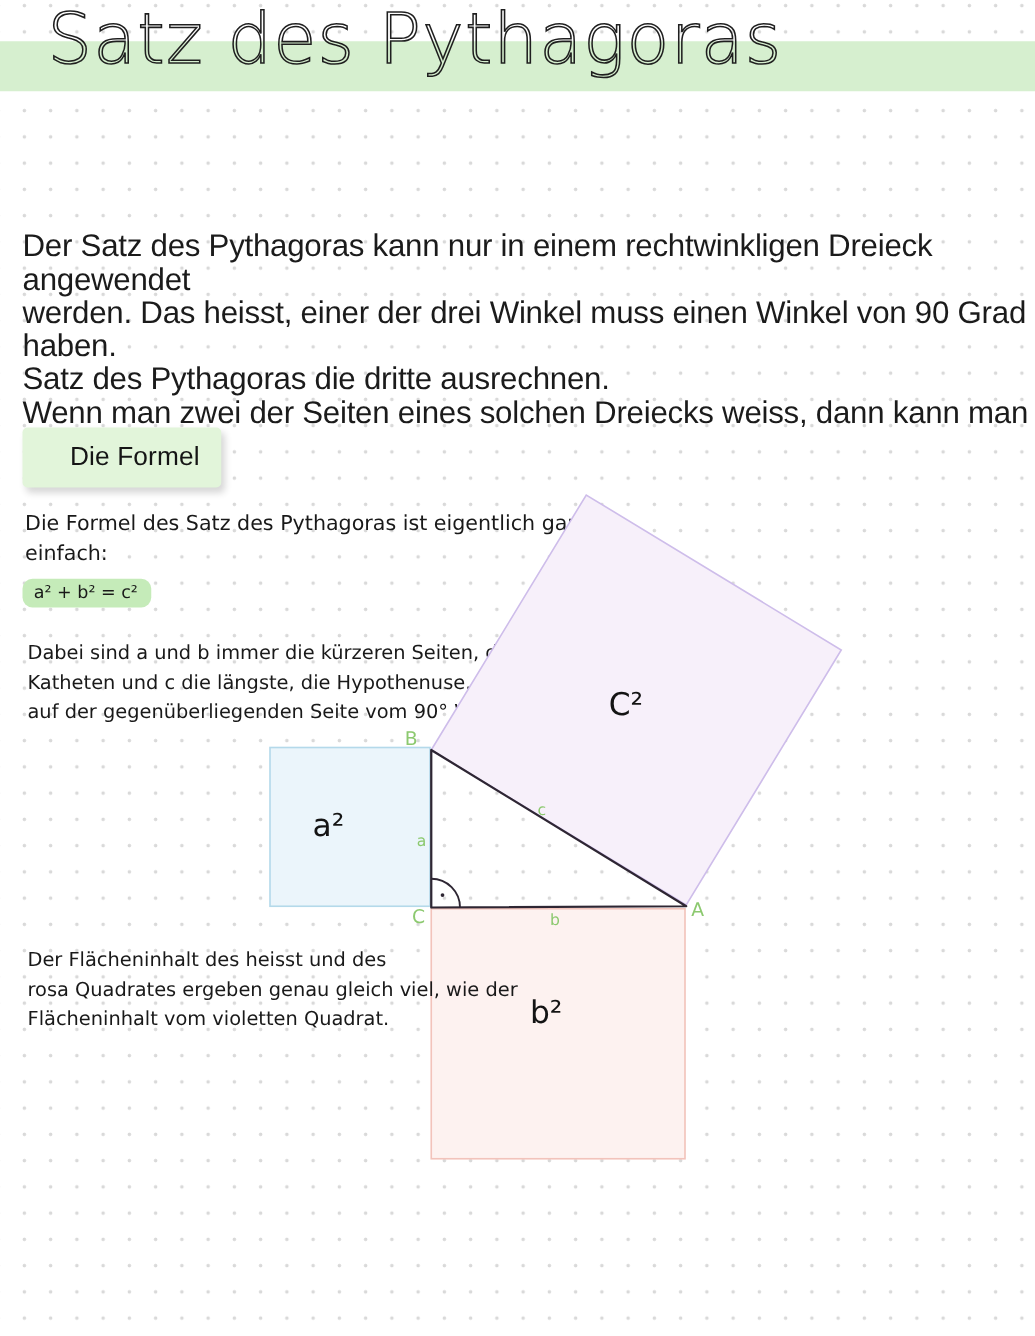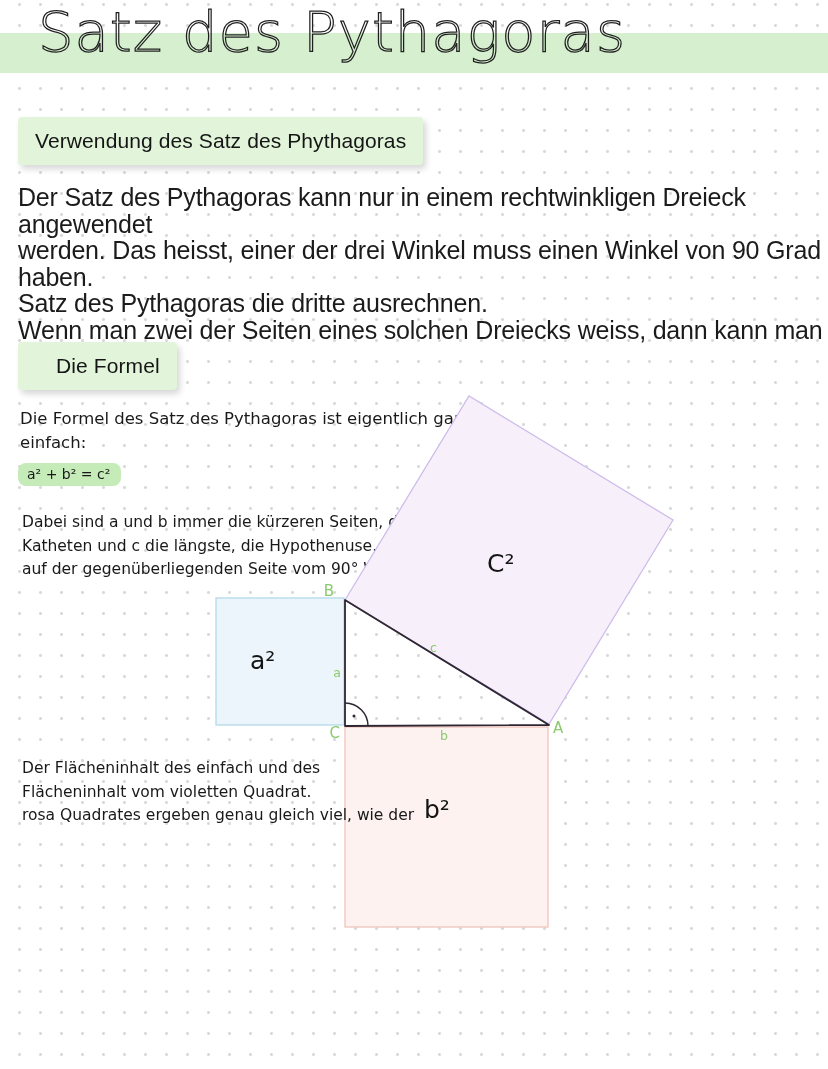--- a/index.html
+++ b/index.html
@@ -63,23 +63,20 @@
   .sd-label{font-family:"DejaVu Sans",sans-serif;font-size:12.5px;}
 </style>
 </head>
 <body>
 
 <div class="page">
 
   <div class="title-band"></div>
   <h1 class="page-title">Satz des Pythagoras</h1>
 
-  <div class="green-box usage-box">
-    <span>Verwendung des Satz des Phythagoras</span>
-  </div>
 
   <div class="body-par">
     <div>Der Satz des Pythagoras kann nur in einem rechtwinkligen Dreieck angewendet</div>
     <div>werden. Das heisst, einer der drei Winkel muss einen Winkel von 90 Grad haben.</div>
     <div>Satz des Pythagoras die dritte ausrechnen.</div>
     <div>Wenn man zwei der Seiten eines solchen Dreiecks weiss, dann kann man mithilfe des</div>
   </div>
 
   <div class="green-box formel-box">
     <span>Die Formel</span>
@@ -118,18 +115,18 @@
     <text class="vx-label" x="334" y="596" text-anchor="end" fill="#8cc96f">B</text>
     <text class="vx-label" x="340" y="738" text-anchor="end" fill="#8cc96f">C</text>
     <text class="vx-label" x="553" y="733" fill="#8cc96f">A</text>
 
     <text class="sd-label" x="341" y="677" text-anchor="end" fill="#8cc96f">a</text>
     <text class="sd-label" x="440" y="740" fill="#8cc96f">b</text>
     <text class="sd-label" x="430" y="652" fill="#8cc96f">c</text>
   </svg>
 
   <div class="hand hw-area">
-    <div>Der Flächeninhalt des einfach und des</div>
+    <div>Der Flächeninhalt des heisst und des</div>
+    <div>rosa Quadrates ergeben genau gleich viel, wie der</div>
     <div>Flächeninhalt vom violetten Quadrat.</div>
-    <div>rosa Quadrates ergeben genau gleich viel, wie der</div>
   </div>
 
 </div>
 
 </body></html>

